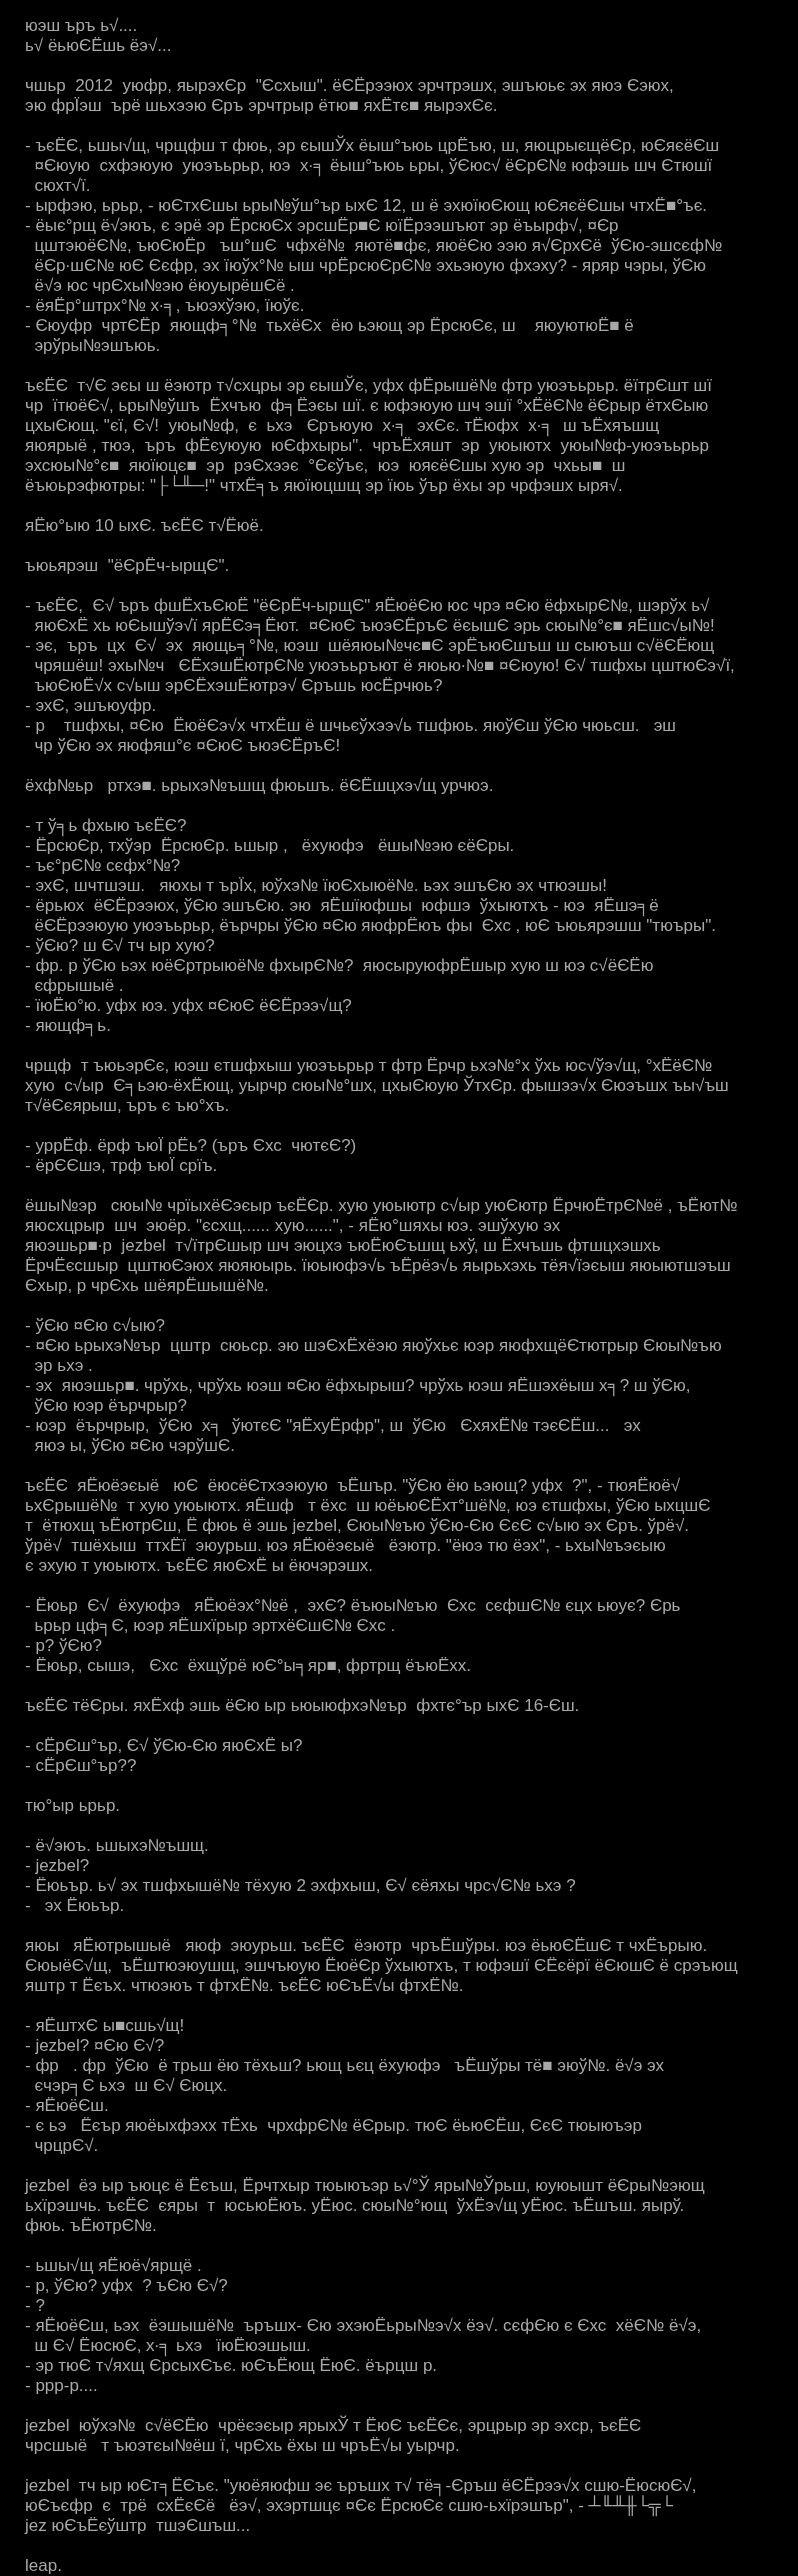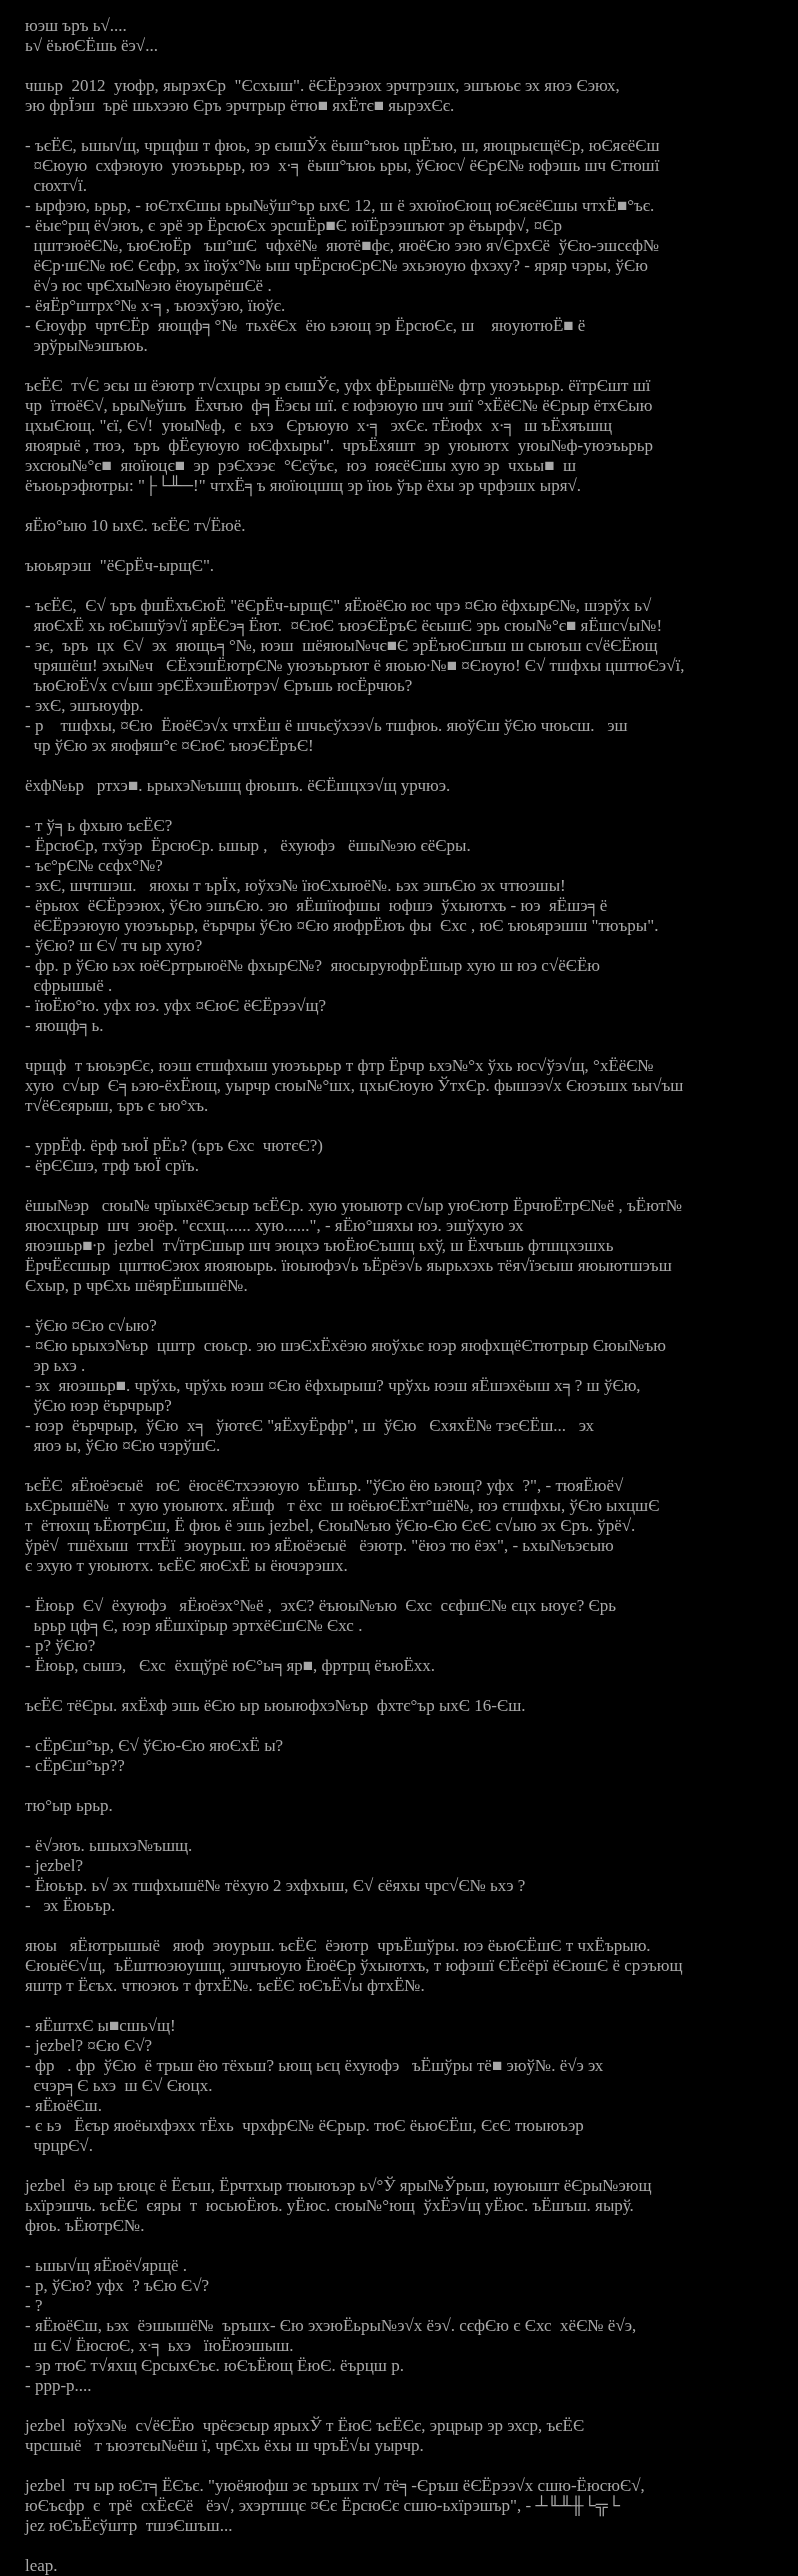--- a/index.html
+++ b/index.html
@@ -14,21 +14,21 @@
   }
   .screen {
     width: 799px;
     height: 2576px;
     background: #000000;
     box-sizing: border-box;
     padding: 16px 0 0 25px;
   }
   pre.terminal-text {
     margin: 0;
-    font-family: Liberation Serif, serif;
+    font-family: Liberation Sans, sans-serif;
     font-size: 17px;
     line-height: 20px;
     color: #a8a8a8;
     white-space: pre;
     letter-spacing: 0;
     font-weight: normal;
   }
 </style>
 </head>
 <body>

